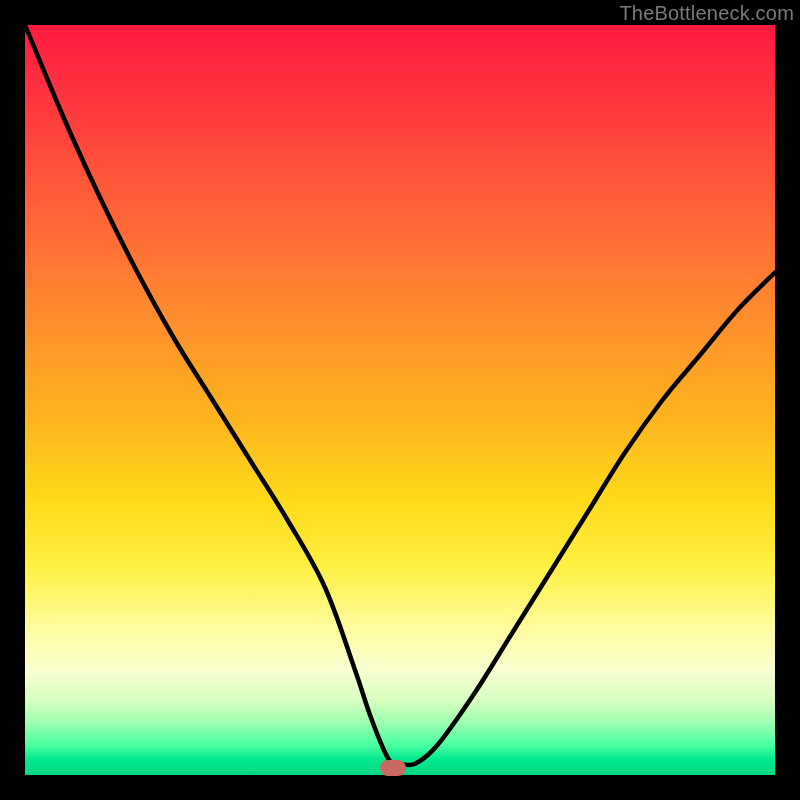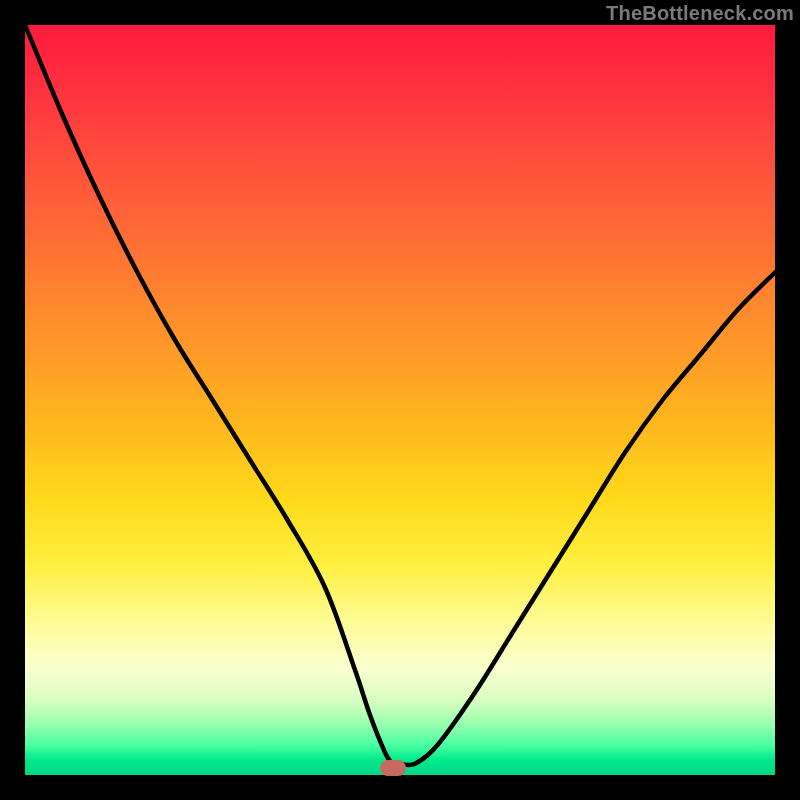--- a/index.html
+++ b/index.html
@@ -42,21 +42,21 @@
       #00e98c 98%,
       #00d786 100%
     );
   }
   .watermark {
     position: absolute;
     top: 2px;
     right: 6px;
     color: #7a7a7a;
     font-size: 20px;
-    font-weight: 700;
+    font-weight: 400;
     letter-spacing: 0.2px;
     user-select: none;
   }
   svg.curve {
     position: absolute;
     left: 25px;
     top: 25px;
     width: 750px;
     height: 750px;
     overflow: visible;

